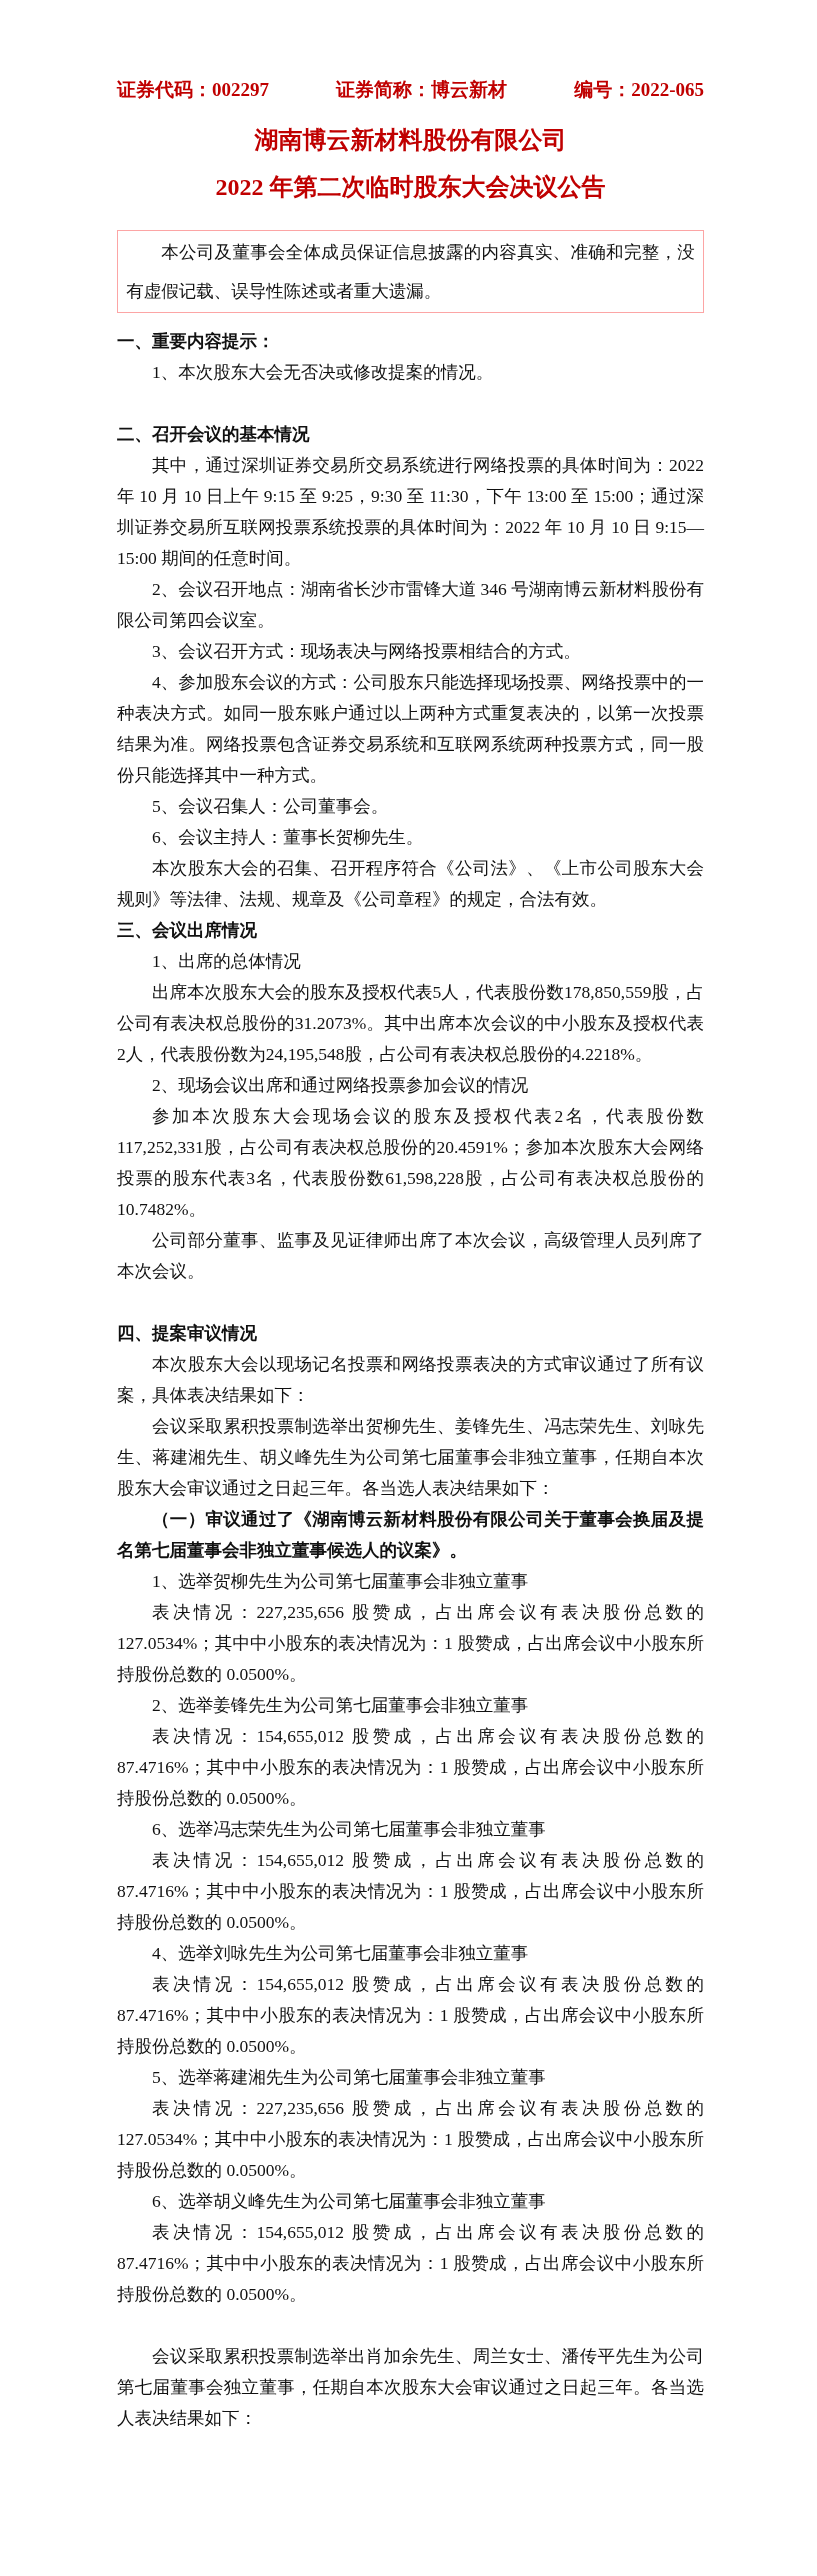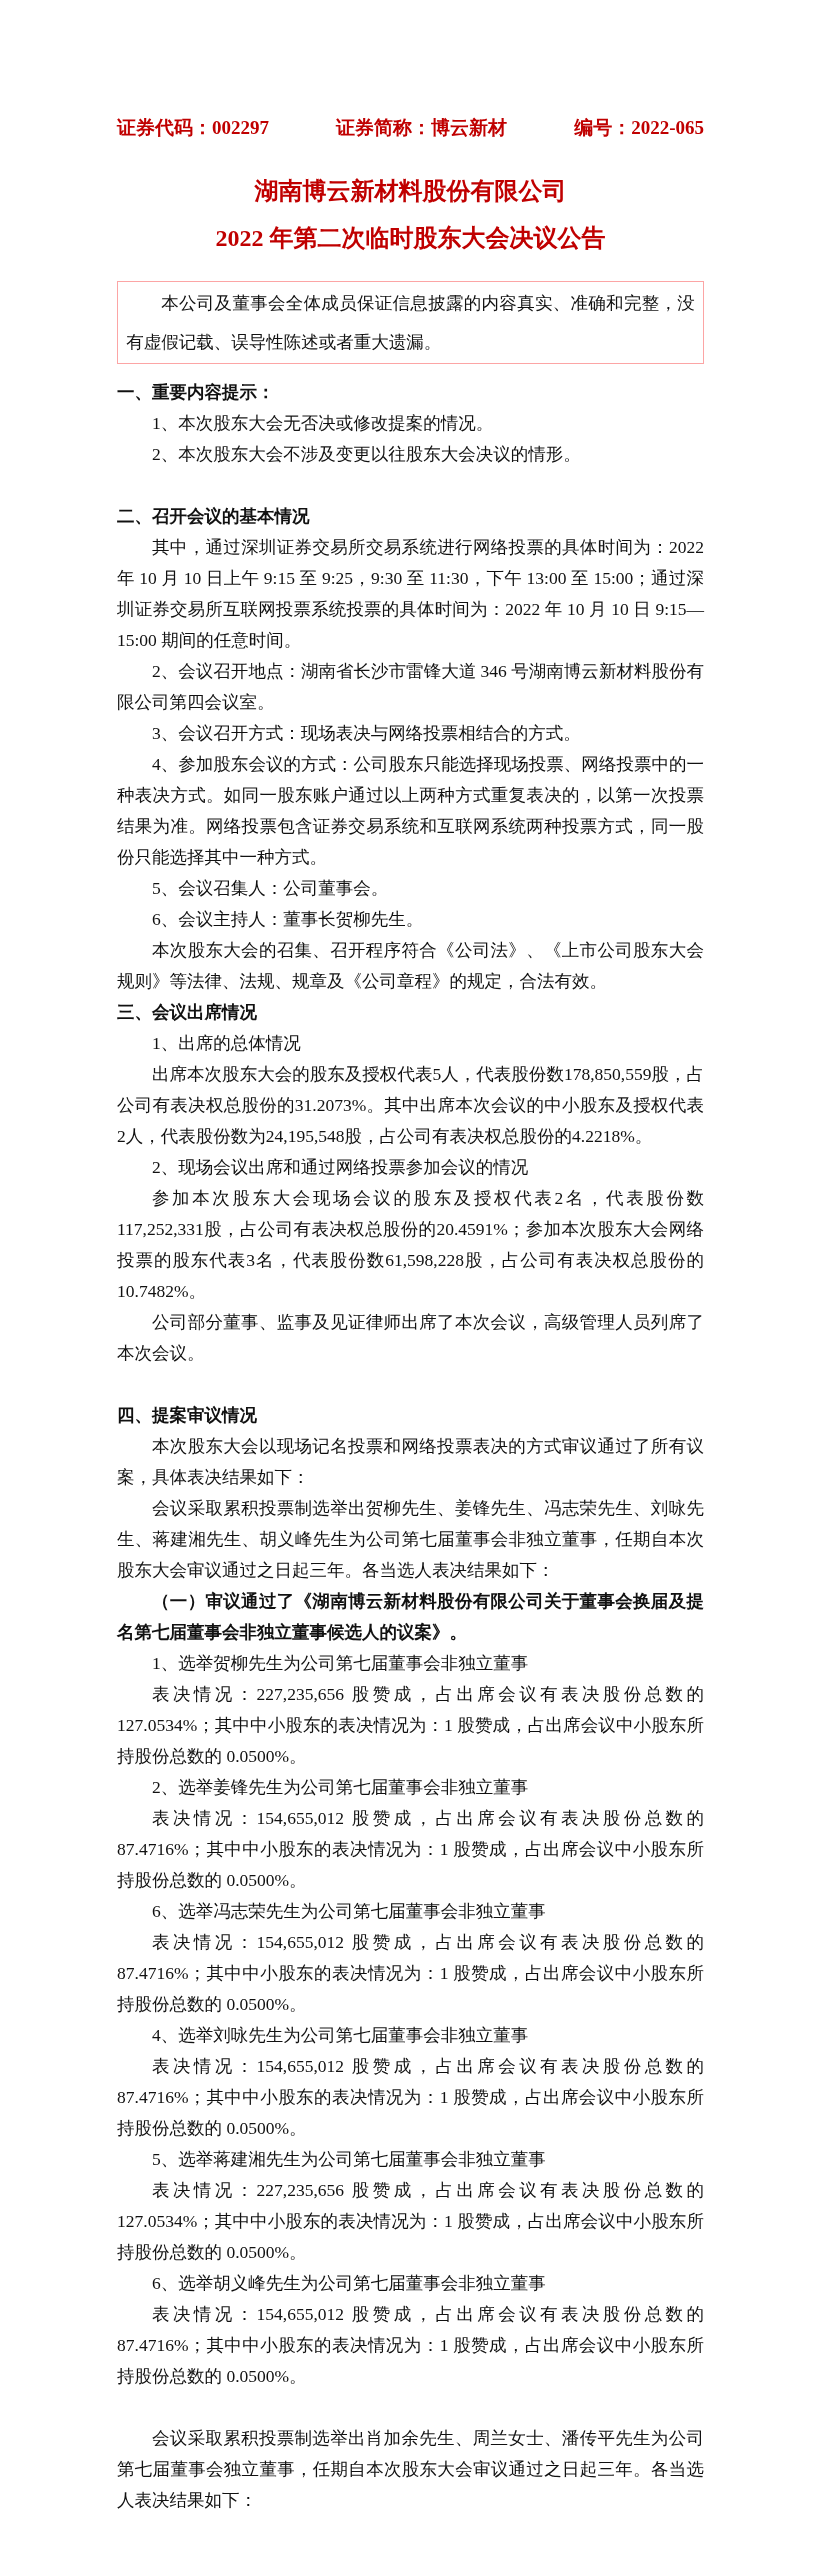--- a/index.html
+++ b/index.html
@@ -19,35 +19,35 @@
   .content {
     position: absolute;
     left: 117px;
     width: 587px;
     top: 0;
   }
   .doc-header {
     display: flex;
     justify-content: space-between;
     align-items: baseline;
-    margin-top: 116px;
+    margin-top: 78px;
     font-size: 19px;
     font-weight: bold;
     color: #c00000;
     line-height: 23px;
     white-space: nowrap;
   }
   .doc-title {
     text-align: center;
     color: #c00000;
     font-weight: bold;
     font-size: 24px;
     line-height: 27px;
   }
-  .doc-title.first { margin-top: 39px; }
+  .doc-title.first { margin-top: 26px; }
   .doc-title.second { margin-top: 20px; }
   .disclaimer-box {
     margin-top: 29px;
     border: 1px solid #fca5a5;
     padding: 1.5px 8.2px;
     font-size: 17.5px;
     line-height: 39px;
     text-align: justify;
   }
   .disclaimer-box .inner { text-indent: 35px; }
@@ -73,21 +73,20 @@
     <div class="doc-title first">湖南博云新材料股份有限公司</div>
     <div class="doc-title second">2022 年第二次临时股东大会决议公告</div>
 
     <div class="disclaimer-box">
       <div class="inner">本公司及董事会全体成员保证信息披露的内容真实、准确和完整，没有虚假记载、误导性陈述或者重大遗漏。</div>
     </div>
 
     <div class="doc-body">
         <p class="blk h">一、重要内容提示：</p>
         <p class="blk p">1、本次股东大会无否决或修改提案的情况。</p>
-        <p class="blk p">2、本次股东大会不涉及变更以往股东大会决议的情形。</p>
         <p class="blk gap"></p>
         <p class="blk h">二、召开会议的基本情况</p>
         <p class="blk p">其中，通过深圳证券交易所交易系统进行网络投票的具体时间为：2022 年 10 月 10 日上午 9:15 至 9:25，9:30 至 11:30，下午 13:00 至 15:00；通过深圳证券交易所互联网投票系统投票的具体时间为：2022 年 10 月 10 日 9:15—15:00 期间的任意时间。</p>
         <p class="blk p">2、会议召开地点：湖南省长沙市雷锋大道 346 号湖南博云新材料股份有限公司第四会议室。</p>
         <p class="blk p">3、会议召开方式：现场表决与网络投票相结合的方式。</p>
         <p class="blk p">4、参加股东会议的方式：公司股东只能选择现场投票、网络投票中的一种表决方式。如同一股东账户通过以上两种方式重复表决的，以第一次投票结果为准。网络投票包含证券交易系统和互联网系统两种投票方式，同一股份只能选择其中一种方式。</p>
         <p class="blk p">5、会议召集人：公司董事会。</p>
         <p class="blk p">6、会议主持人：董事长贺柳先生。</p>
         <p class="blk p">本次股东大会的召集、召开程序符合《公司法》、《上市公司股东大会规则》等法律、法规、规章及《公司章程》的规定，合法有效。</p>
         <p class="blk h">三、会议出席情况</p>

